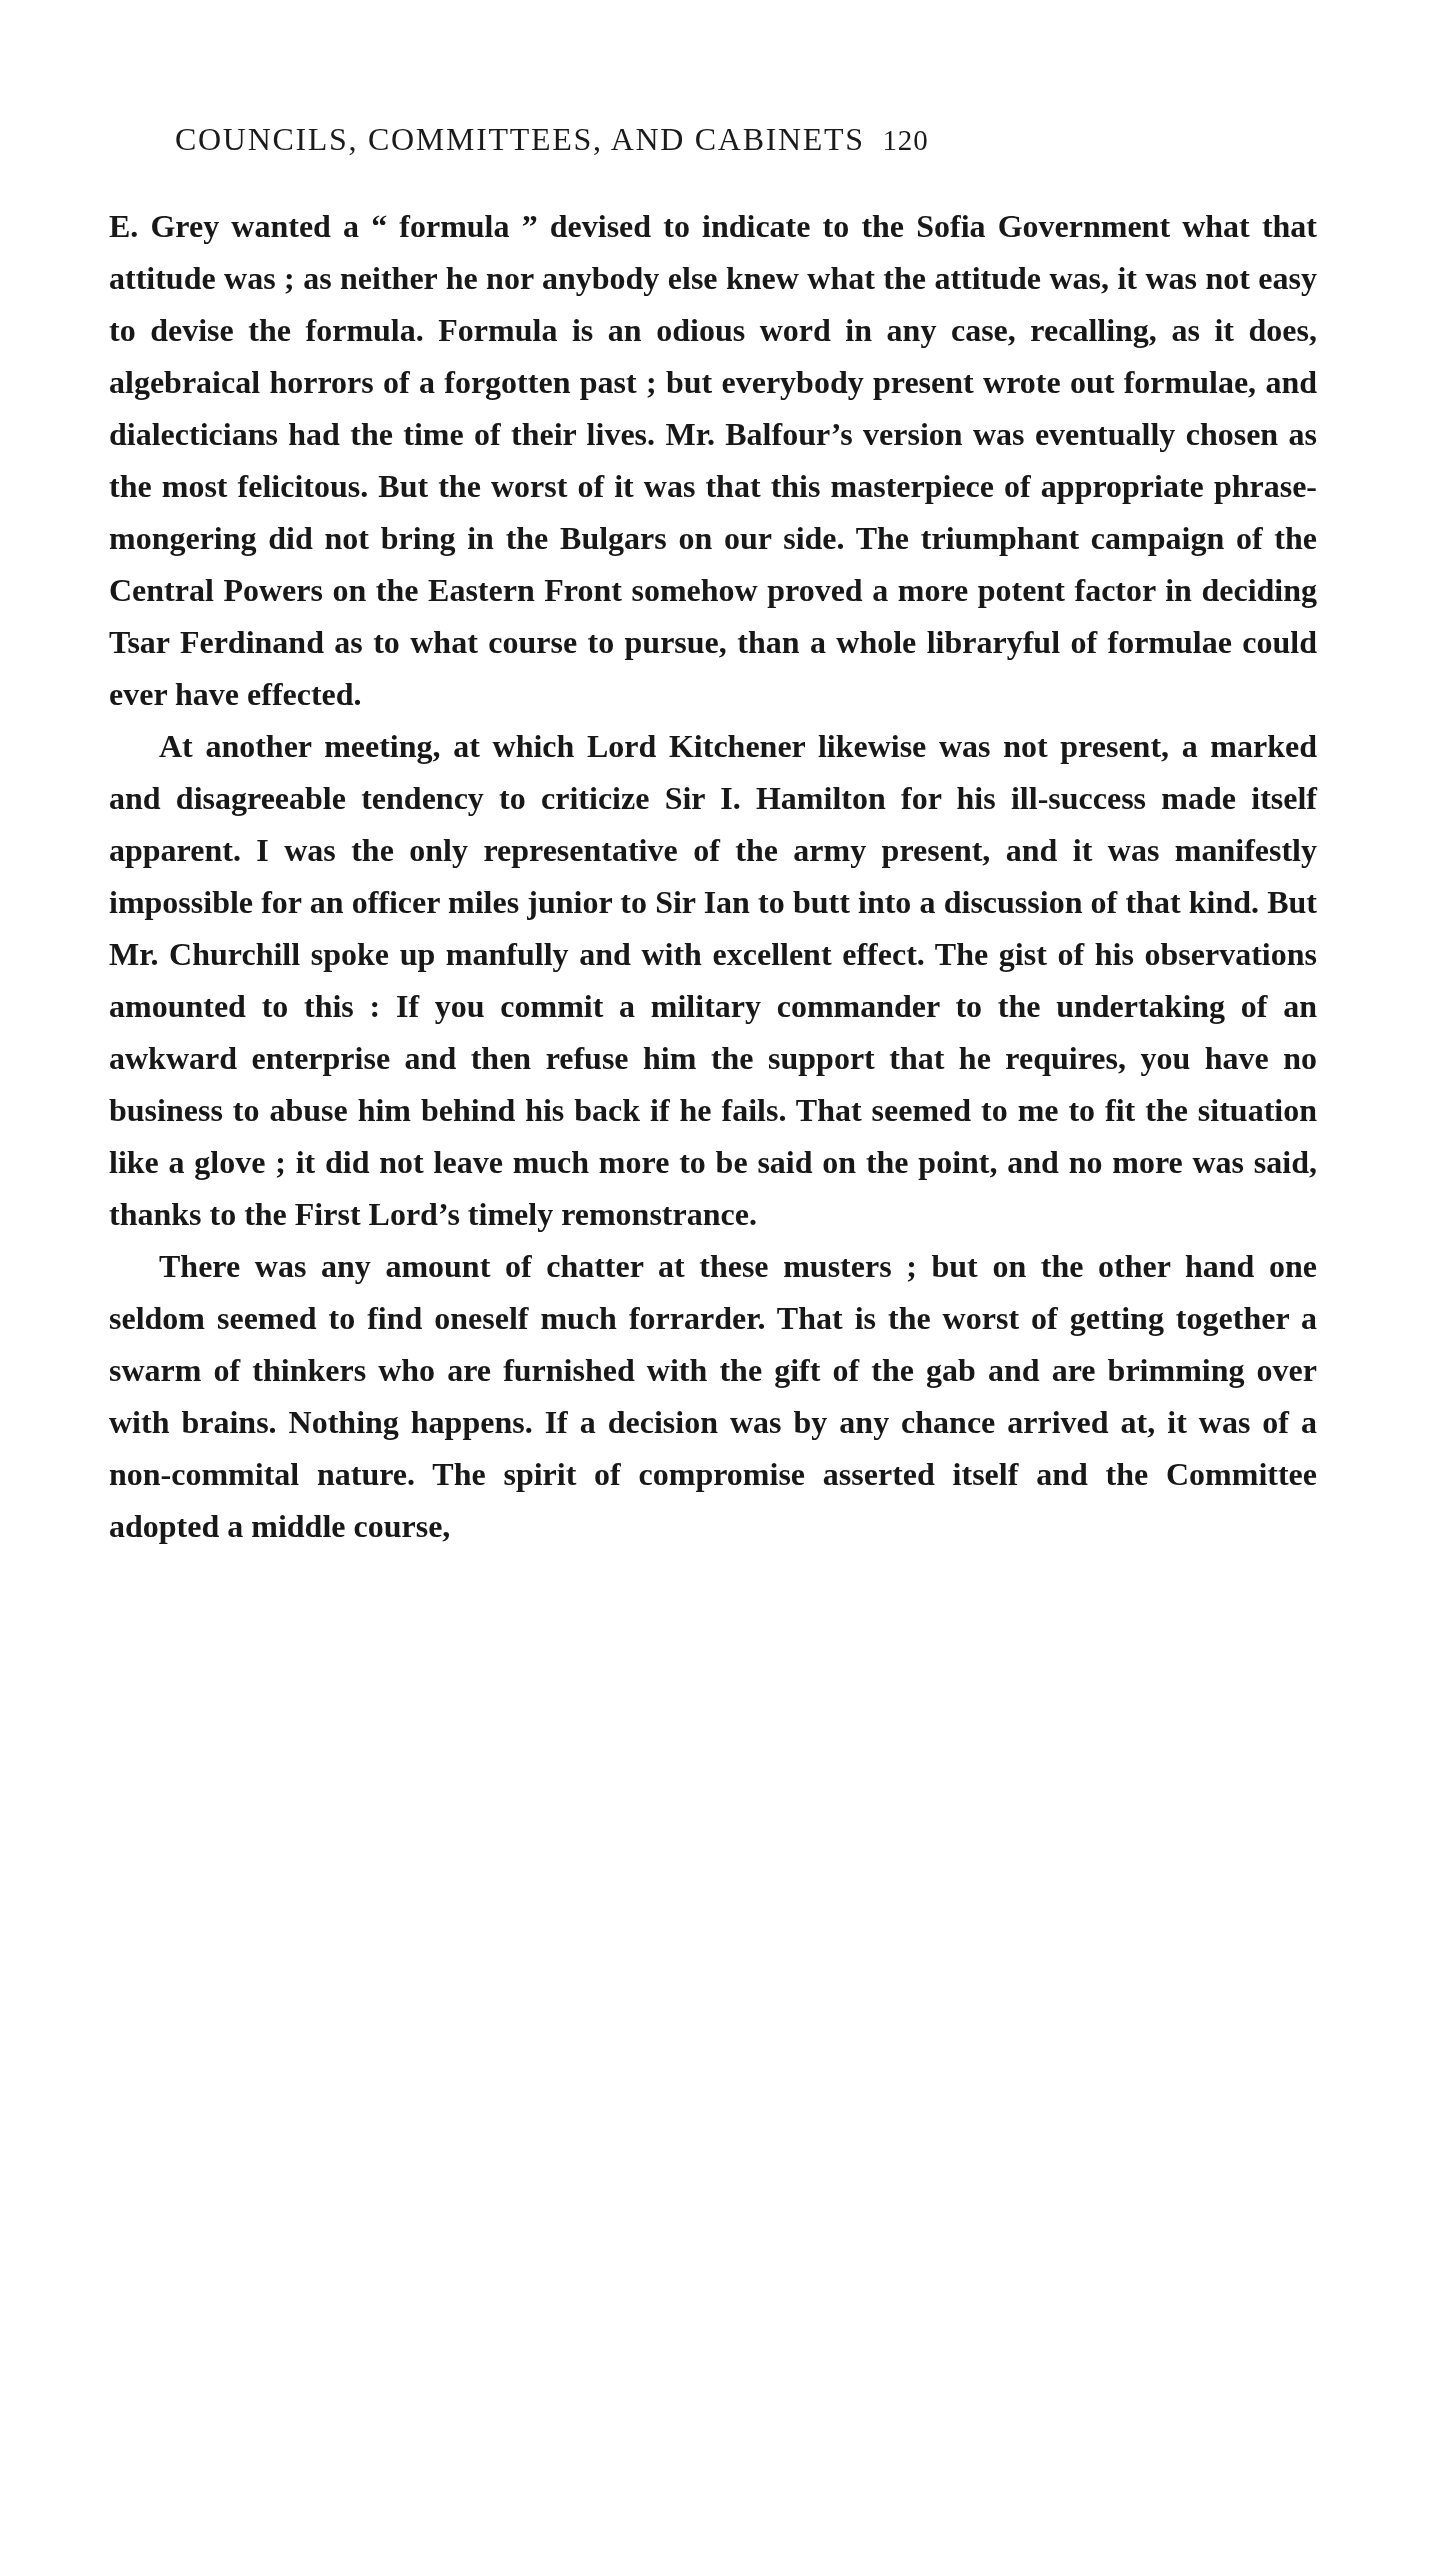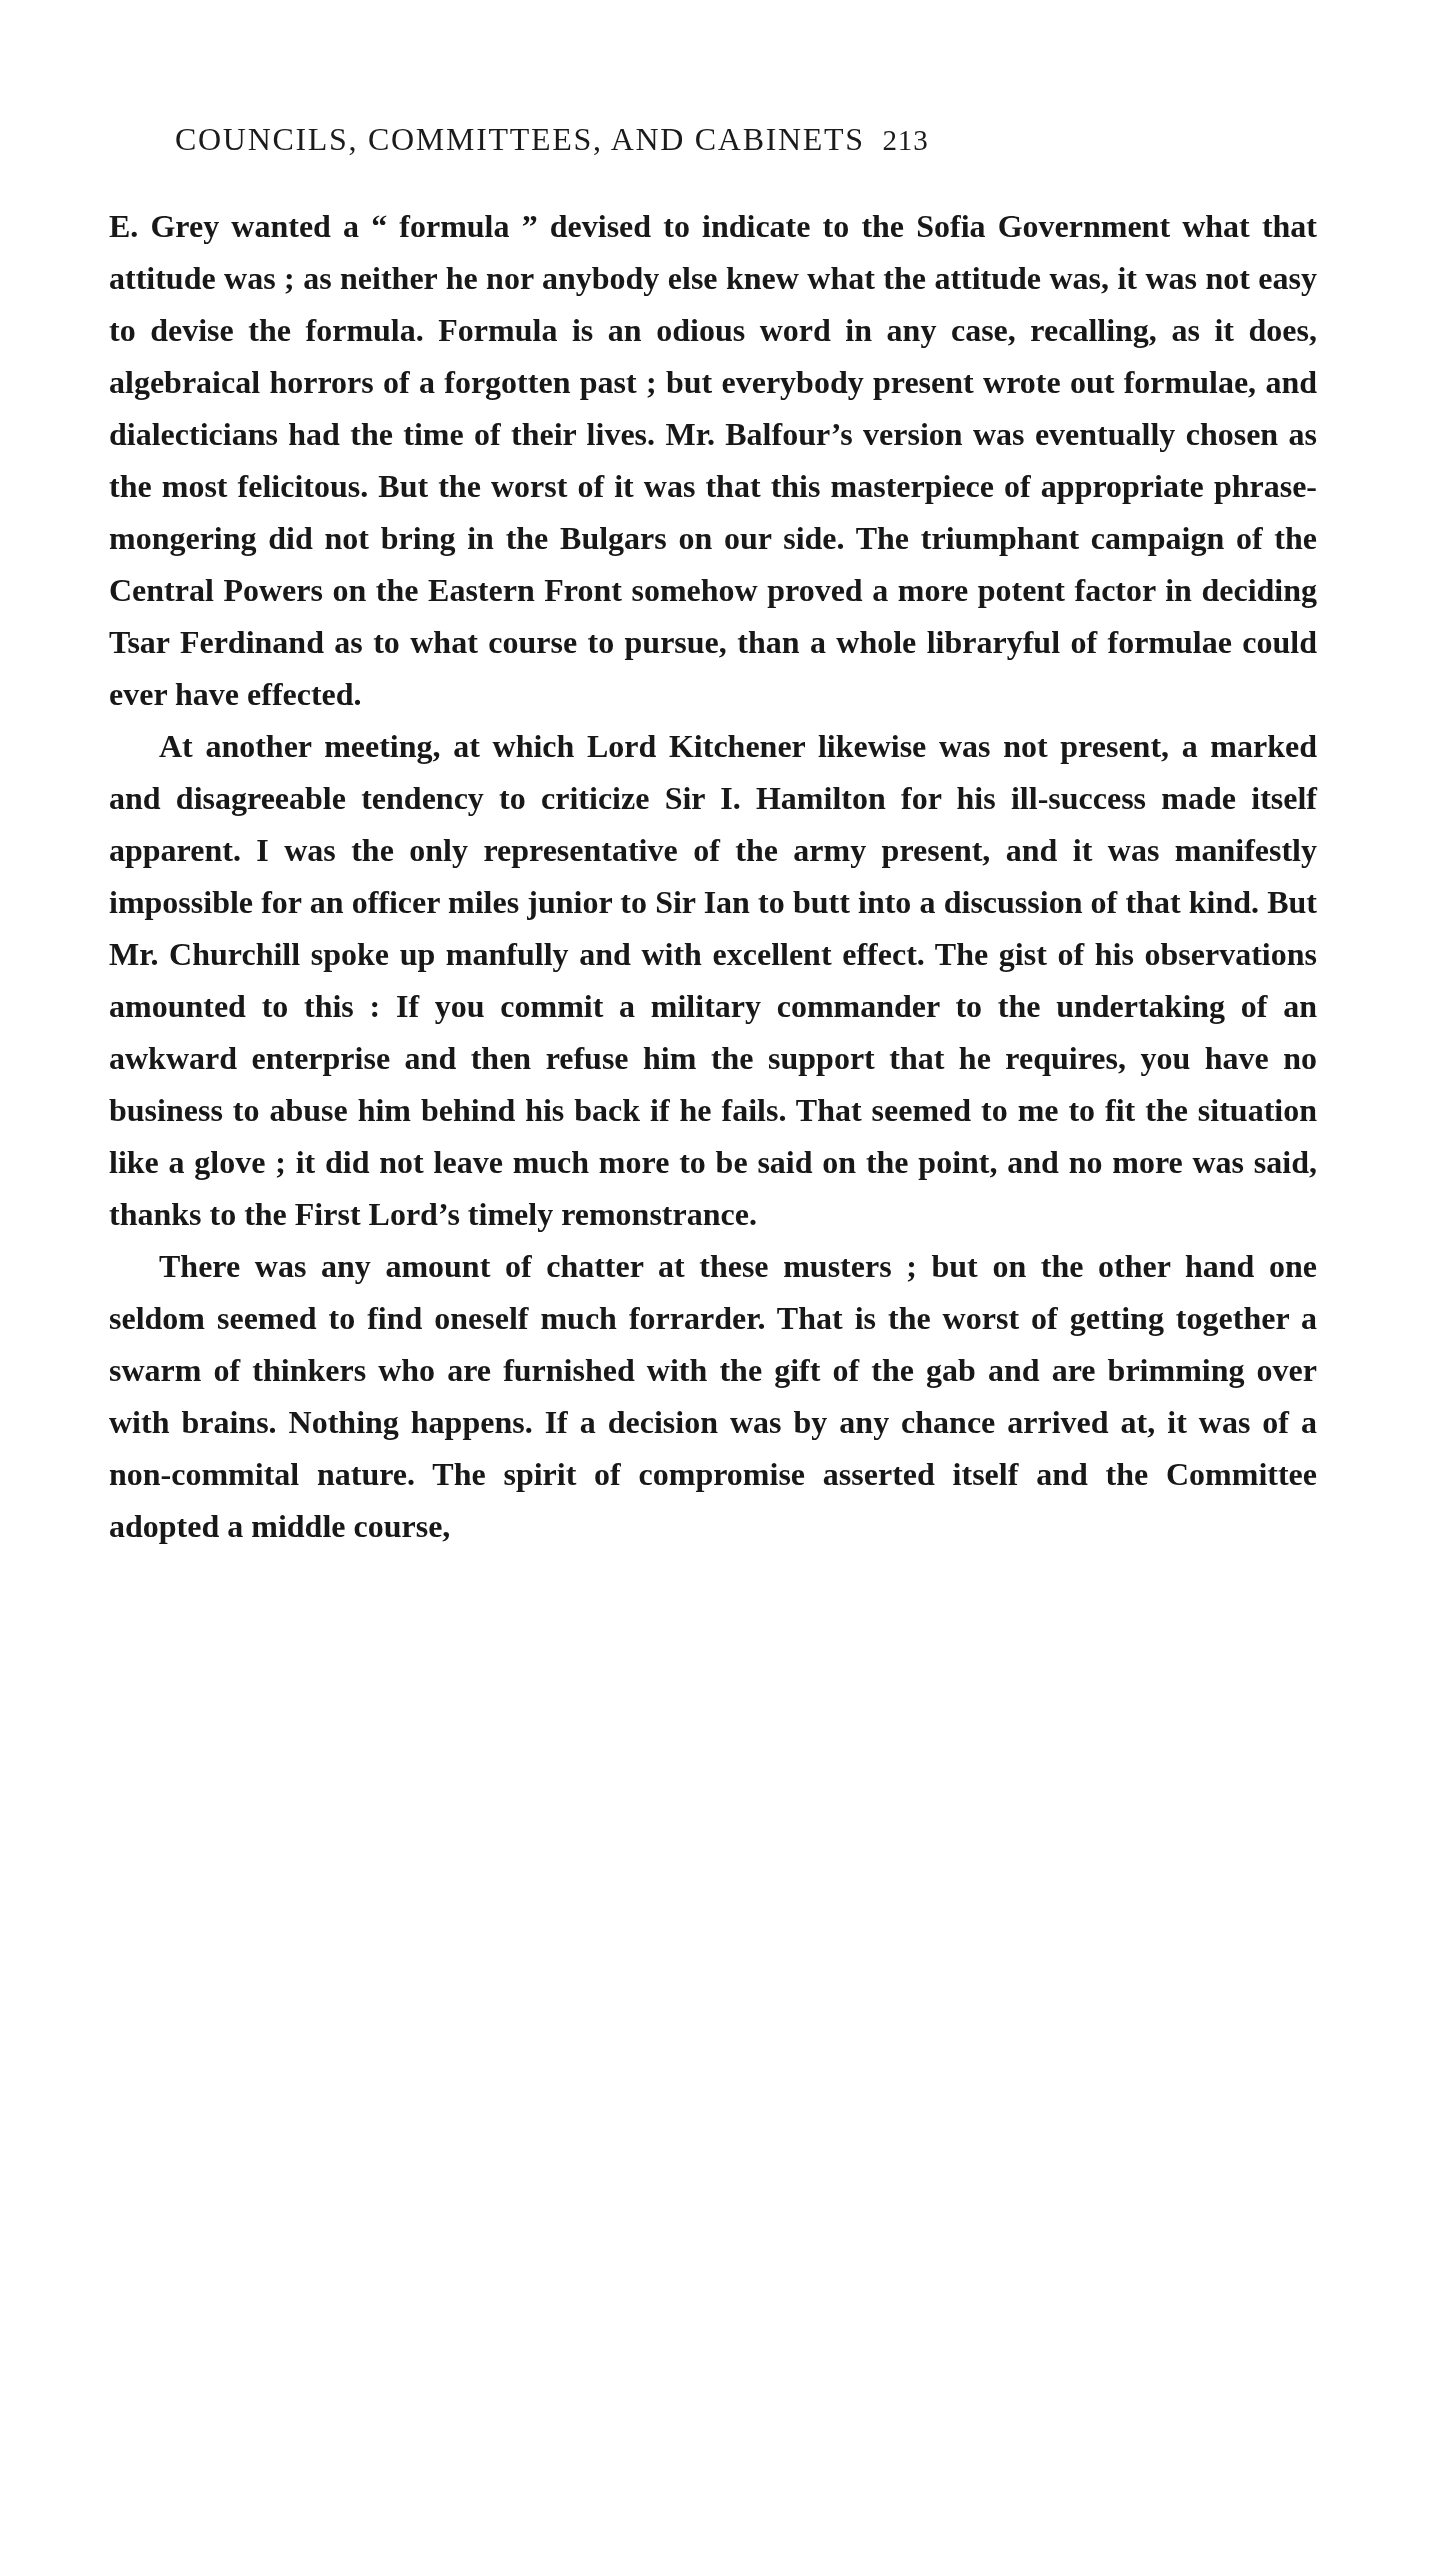--- a/index.html
+++ b/index.html
@@ -68,21 +68,21 @@
   }
 </style>
 </head>
 <body>
 
 <div class="page">
   <div class="content">
 
     <div class="running-head">
       <span class="title">COUNCILS, COMMITTEES, AND CABINETS</span>
-      <span class="folio">213</span>
+      <span class="folio">120</span>
     </div>
 
     <div class="body-text">
       <p>E. Grey wanted a “ formula ” devised to indicate to the Sofia Government what that attitude was ; as neither he nor anybody else knew what the attitude was, it was not easy to devise the formula. Formula is an odious word in any case, recalling, as it does, algebraical horrors of a forgotten past ; but everybody present wrote out formulae, and dialecticians had the time of their lives. Mr. Balfour’s version was eventually chosen as the most felicitous. But the worst of it was that this masterpiece of appropriate phrase-mongering did not bring in the Bulgars on our side. The triumphant campaign of the Central Powers on the Eastern Front somehow proved a more potent factor in deciding Tsar Ferdinand as to what course to pursue, than a whole libraryful of formulae could ever have effected.</p>
       <p class="indent">At another meeting, at which Lord Kitchener likewise was not present, a marked and disagreeable tendency to criticize Sir I. Hamilton for his ill-success made itself apparent. I was the only representative of the army present, and it was manifestly impossible for an officer miles junior to Sir Ian to butt into a discussion of that kind. But Mr. Churchill spoke up manfully and with excellent effect. The gist of his observations amounted to this : If you commit a military commander to the undertaking of an awkward enterprise and then refuse him the support that he requires, you have no business to abuse him behind his back if he fails. That seemed to me to fit the situation like a glove ; it did not leave much more to be said on the point, and no more was said, thanks to the First Lord’s timely remonstrance.</p>
       <p class="indent">There was any amount of chatter at these musters ; but on the other hand one seldom seemed to find oneself much forrarder. That is the worst of getting together a swarm of thinkers who are furnished with the gift of the gab and are brimming over with brains. Nothing happens. If a decision was by any chance arrived at, it was of a non-commital nature. The spirit of compromise asserted itself and the Committee adopted a middle course,</p>
     </div>
 
   </div>
 </div>

